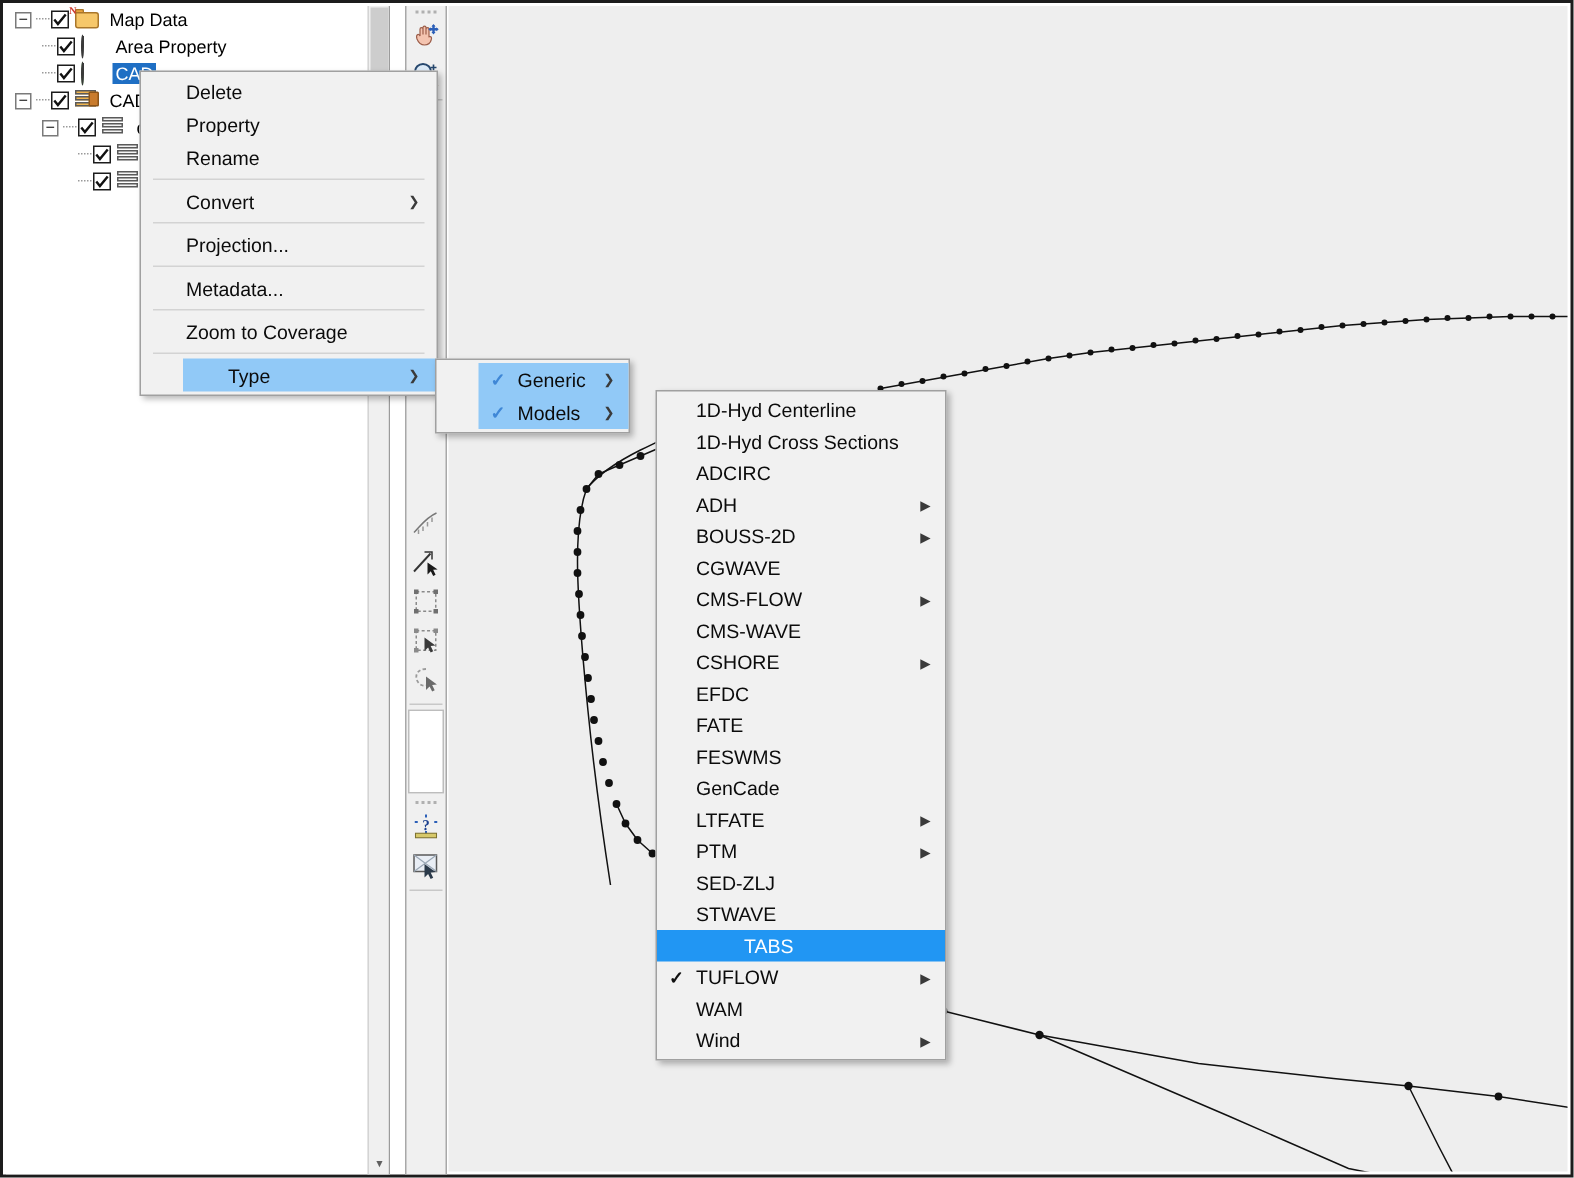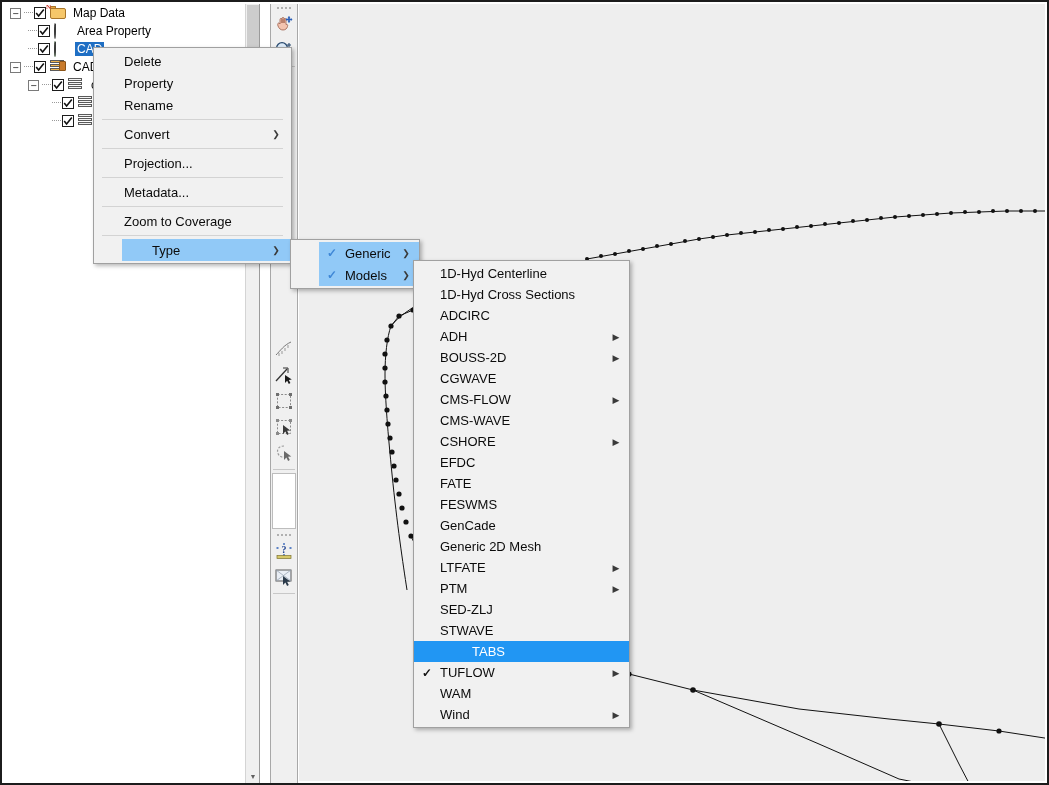--- a/index.html
+++ b/index.html
@@ -75,21 +75,21 @@
   .mi.hl-strong{background:#2196f3;color:#ffffff;padding-left:32px;}
   .mi.hl-strong .chkcol{color:#fff;}
   .msep{height:1px;background:#d3d3d3;margin:3px 8px;}
   .chkblue{color:#3f87d6;font-size:13px;font-weight:bold;}
   .chkdark{color:#111;font-size:13px;font-weight:bold;}
 
   #menu-main{left:91px;top:45px;width:199px;}
   #menu-main .mi{padding-left:30px;height:22px;}
   #menu-main .mi .arw{position:absolute;right:8px;top:0;height:22px;display:flex;align-items:center;justify-content:center;}
   #menu-type{left:288px;top:237px;width:130px;}
-  #menu-models{left:411px;top:258px;width:217px;}
+  #menu-models{left:435px;top:258px;width:194px;}
   #menu-models .mi{height:21px;}
   #menu-models .mi .lbl{padding-left:0;}
 </style>
 </head>
 <body>
 
 <div id="app">
 
   <div id="tree-panel">
 
@@ -485,24 +485,20 @@
     <div class="mi">
       <span class="chkcol"></span>
       <span class="lbl">FESWMS</span>
     </div>
     <div class="mi">
       <span class="chkcol"></span>
       <span class="lbl">GenCade</span>
     </div>
     <div class="mi">
       <span class="chkcol"></span>
-      <span class="lbl">Generic 2D Mesh</span>
-    </div>
-    <div class="mi">
-      <span class="chkcol"></span>
       <span class="lbl">LTFATE</span>
       <span class="arw">▶</span>
     </div>
     <div class="mi">
       <span class="chkcol"></span>
       <span class="lbl">PTM</span>
       <span class="arw">▶</span>
     </div>
     <div class="mi">
       <span class="chkcol"></span>

